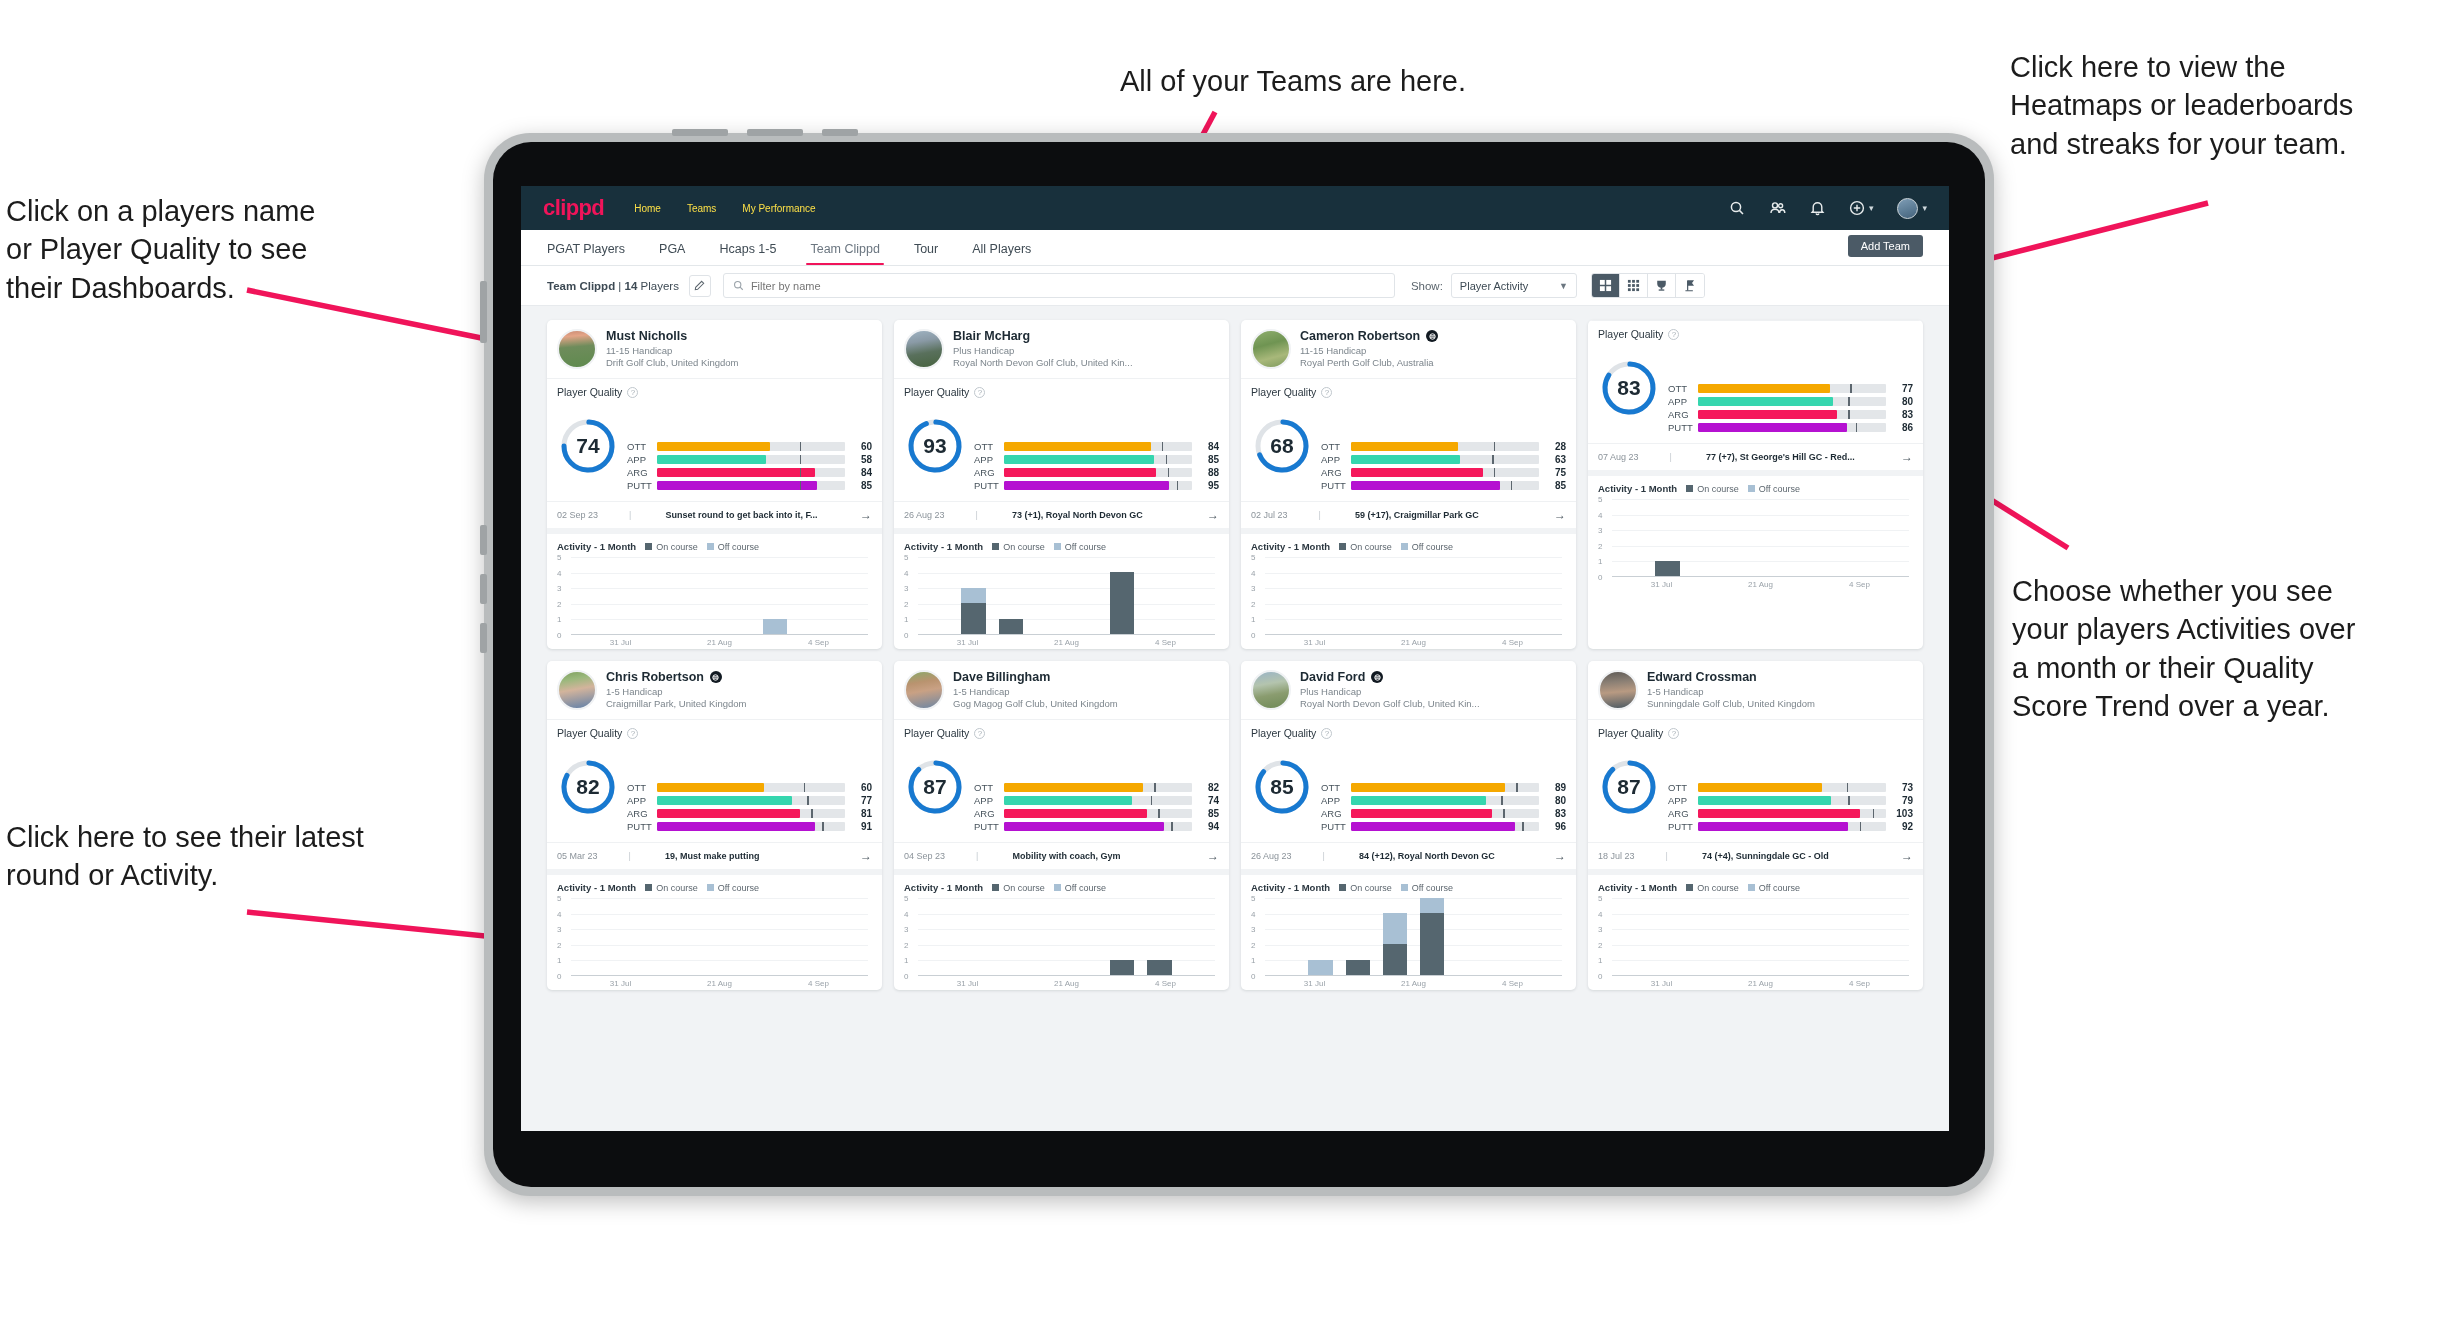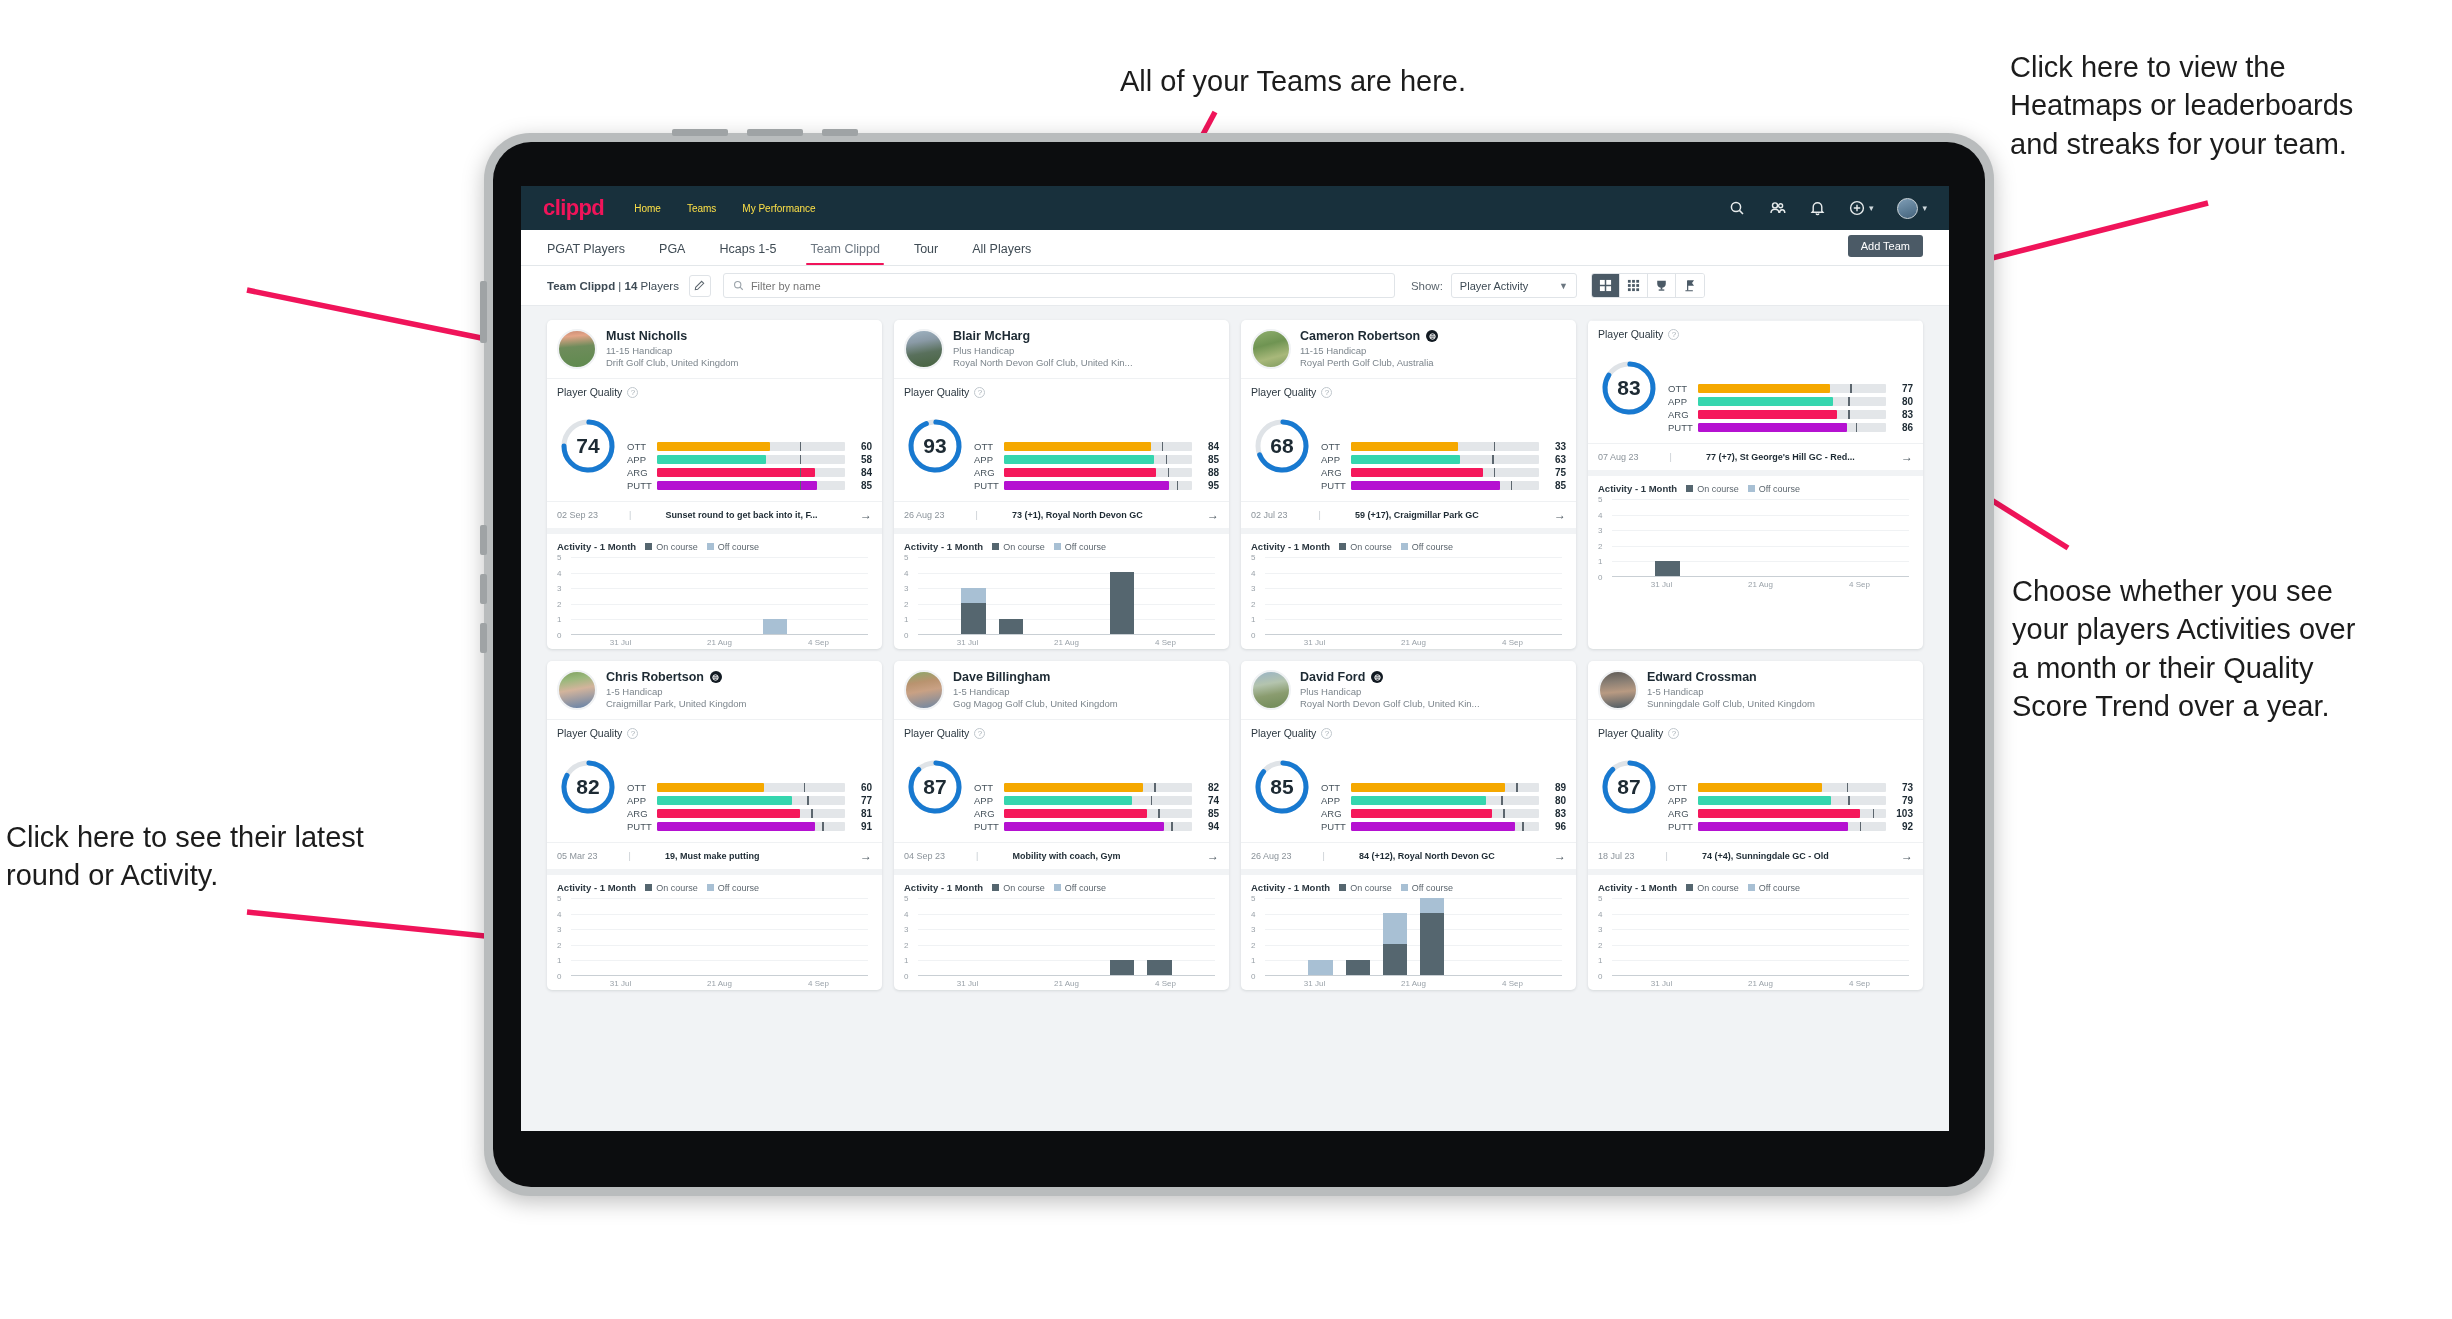--- a/index.html
+++ b/index.html
@@ -231,20 +231,23 @@
 </style>
 </head>
 <body>
 
 <div id="stage">
 
   <div class="anno" style="left:1120px; top:62px;">All of your Teams are here.</div>
   <div class="anno" style="left:2010px; top:48px;">Click here to view the
 Heatmaps or leaderboards
 and streaks for your team.</div>
+  <div class="anno" style="left:6px; top:192px;">Click on a players name
+or Player Quality to see
+their Dashboards.</div>
   <div class="anno" style="left:2012px; top:572px;">Choose whether you see
 your players Activities over
 a month or their Quality
 Score Trend over a year.</div>
   <div class="anno" style="left:6px; top:818px;">Click here to see their latest
 round or Activity.</div>
 
   <svg class="arrow-svg" style="left:0; top:0; width:2452px; height:1319px;">
     <defs>
       <marker id="ah" markerWidth="7" markerHeight="7" refX="5.4" refY="3.1" orient="auto">
@@ -645,21 +648,21 @@
                   </svg>
                   <div class="ring-num">68</div>
                 </div>
                 <div class="metrics">
                   <div class="mrow">
                     <span class="mlabel">OTT</span>
                     <span class="mtrack">
                       <span class="mfill" style="width:57%;background:#f5a800"></span>
                       <span class="mtick" style="left:76%"></span>
                     </span>
-                    <span class="mval">33</span>
+                    <span class="mval">28</span>
                   </div>
                   <div class="mrow">
                     <span class="mlabel">APP</span>
                     <span class="mtrack">
                       <span class="mfill" style="width:58%;background:#35d6ae"></span>
                       <span class="mtick" style="left:75%"></span>
                     </span>
                     <span class="mval">63</span>
                   </div>
                   <div class="mrow">

